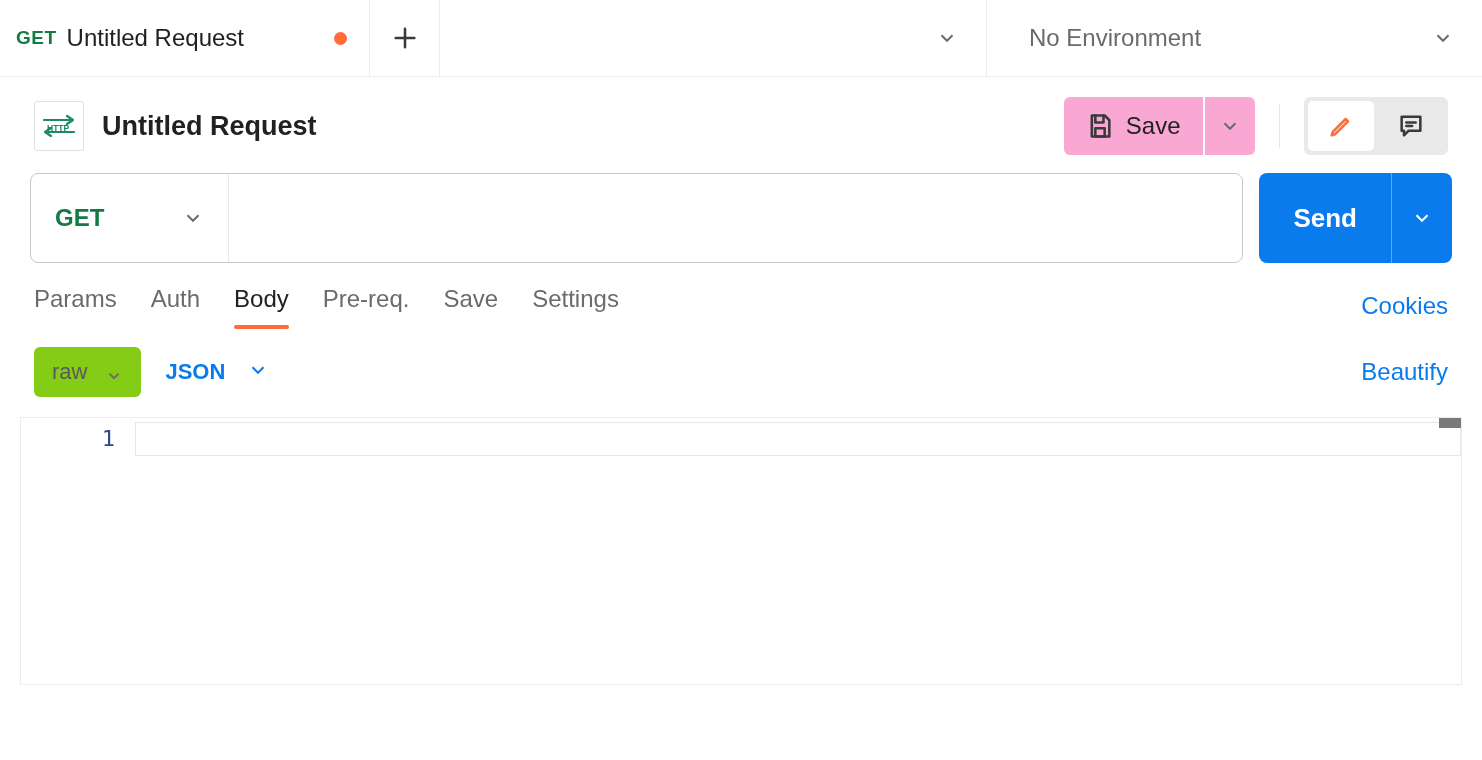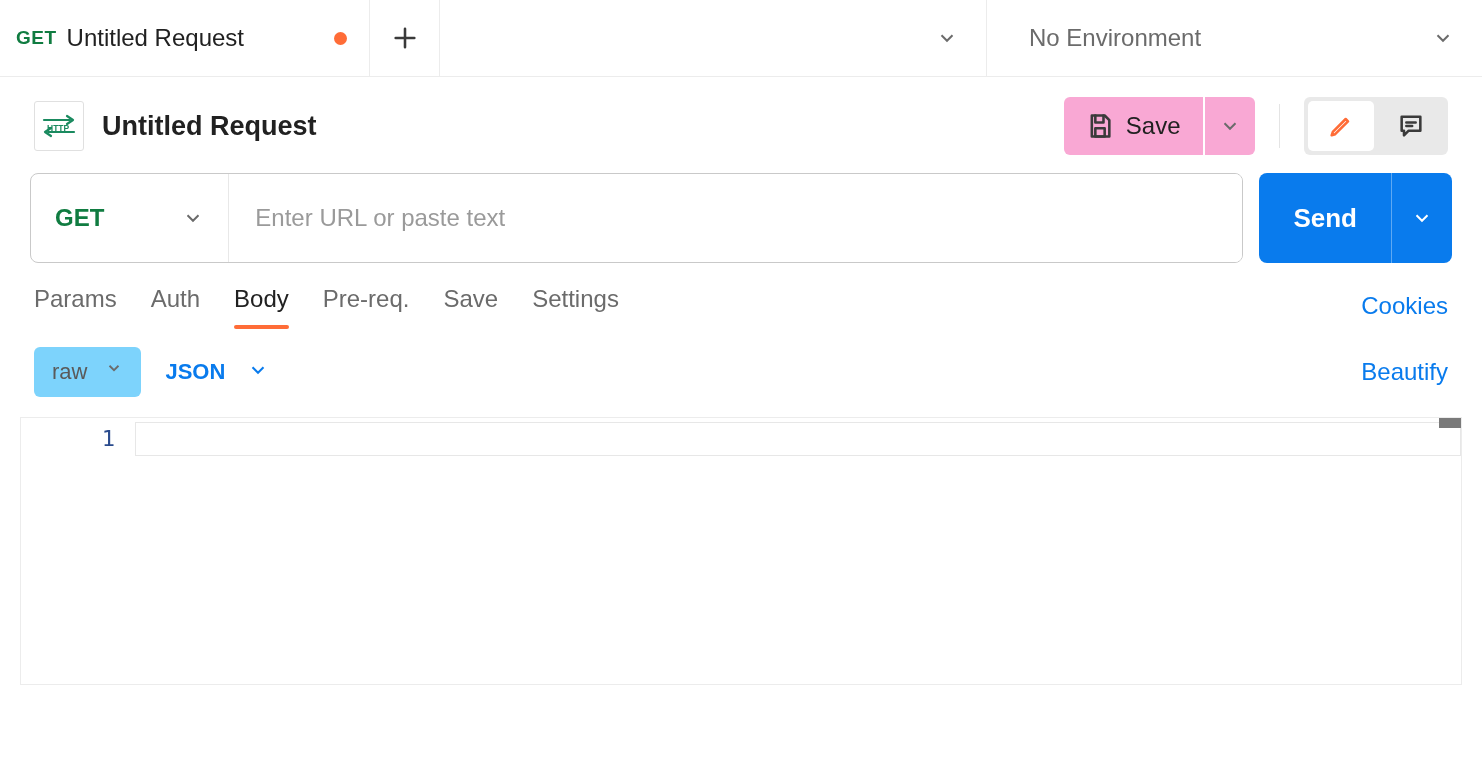--- a/index.html
+++ b/index.html
@@ -262,23 +262,23 @@
 
   
   .bodytype-row {
     display: flex;
     align-items: center;
     padding: 20px 34px 14px 34px;
     gap: 24px;
   }
   .raw-dd {
     display: flex;
-    align-items: flex-start;
+    align-items: flex-end;
     gap: 18px;
-    background: #7dd3fc;
+    background: #84cc16;
     border-radius: 6px;
     padding: 12px 18px;
     font-size: 22px;
     color: #5a5a5a;
   }
   .lang-dd {
     display: flex;
     align-items: flex-start;
     gap: 22px;
     font-size: 22px;
@@ -403,21 +403,20 @@
 </div>
 
 <div class="url-row">
   <div class="url-box">
     <div class="method-select">
       <span class="method-text">GET</span>
       <svg class="chev" viewBox="0 0 24 24">
           <path d="M6 9l6 6 6-6"></path>
         </svg>
     </div>
-    <input class="url-input" type="text" placeholder="Enter URL or paste text" value="" style="">
   </div>
   <div class="send-group">
     <div class="send-btn">
       <span>Send</span>
     </div>
     <div class="send-caret">
       <svg class="chev" viewBox="0 0 24 24">
           <path d="M6 9l6 6 6-6"></path>
         </svg>
     </div>

